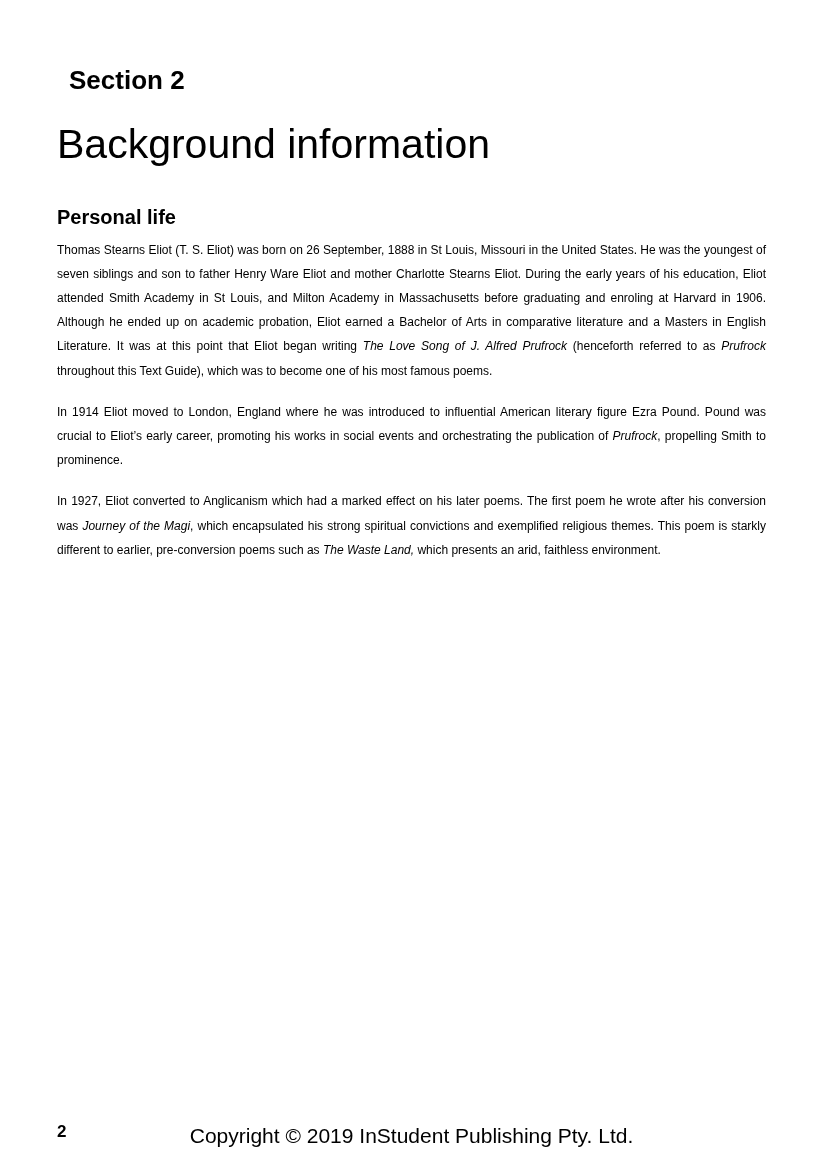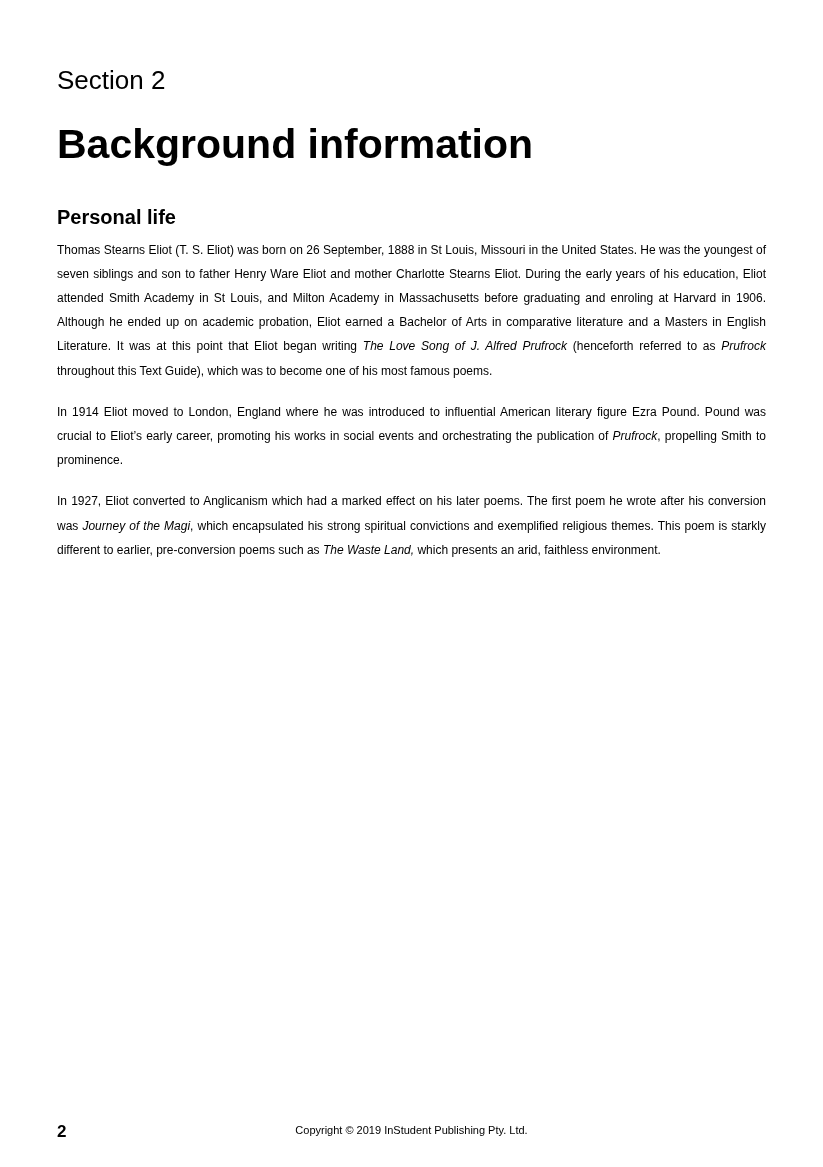--- a/index.html
+++ b/index.html
@@ -18,28 +18,28 @@
     overflow: hidden;
   }
   .content {
     position: absolute;
     left: 57px;
     right: 57px;
     top: 66px;
   }
   .section-label {
     font-size: 26px;
-    font-weight: normal;
+    font-weight: bold;
     line-height: 1.1;
-    margin: 0 0 28px 0;
+    margin: 0 0 28px 12px;
     letter-spacing: 0;
   }
   .page-title {
     font-size: 41px;
-    font-weight: bold;
+    font-weight: normal;
     line-height: 1.05;
     margin: 0 0 40px 0;
   }
   .subheading {
     font-size: 20px;
     font-weight: bold;
     margin: 0 0 9px 0;
   }
   .body-copy p {
     font-size: 12px;
@@ -63,21 +63,21 @@
     top: 0;
     font-size: 17px;
     font-weight: bold;
   }
   .footer .copyright {
     position: absolute;
     left: 0;
     right: 0;
     top: 2px;
     text-align: center;
-    font-size: 11px;
+    font-size: 21px;
   }
 </style>
 </head>
 <body>
 
 <div class="page">
   <div class="content">
     <h2 class="section-label">Section 2</h2>
     <h1 class="page-title">Background information</h1>
     <h3 class="subheading">Personal life</h3>

